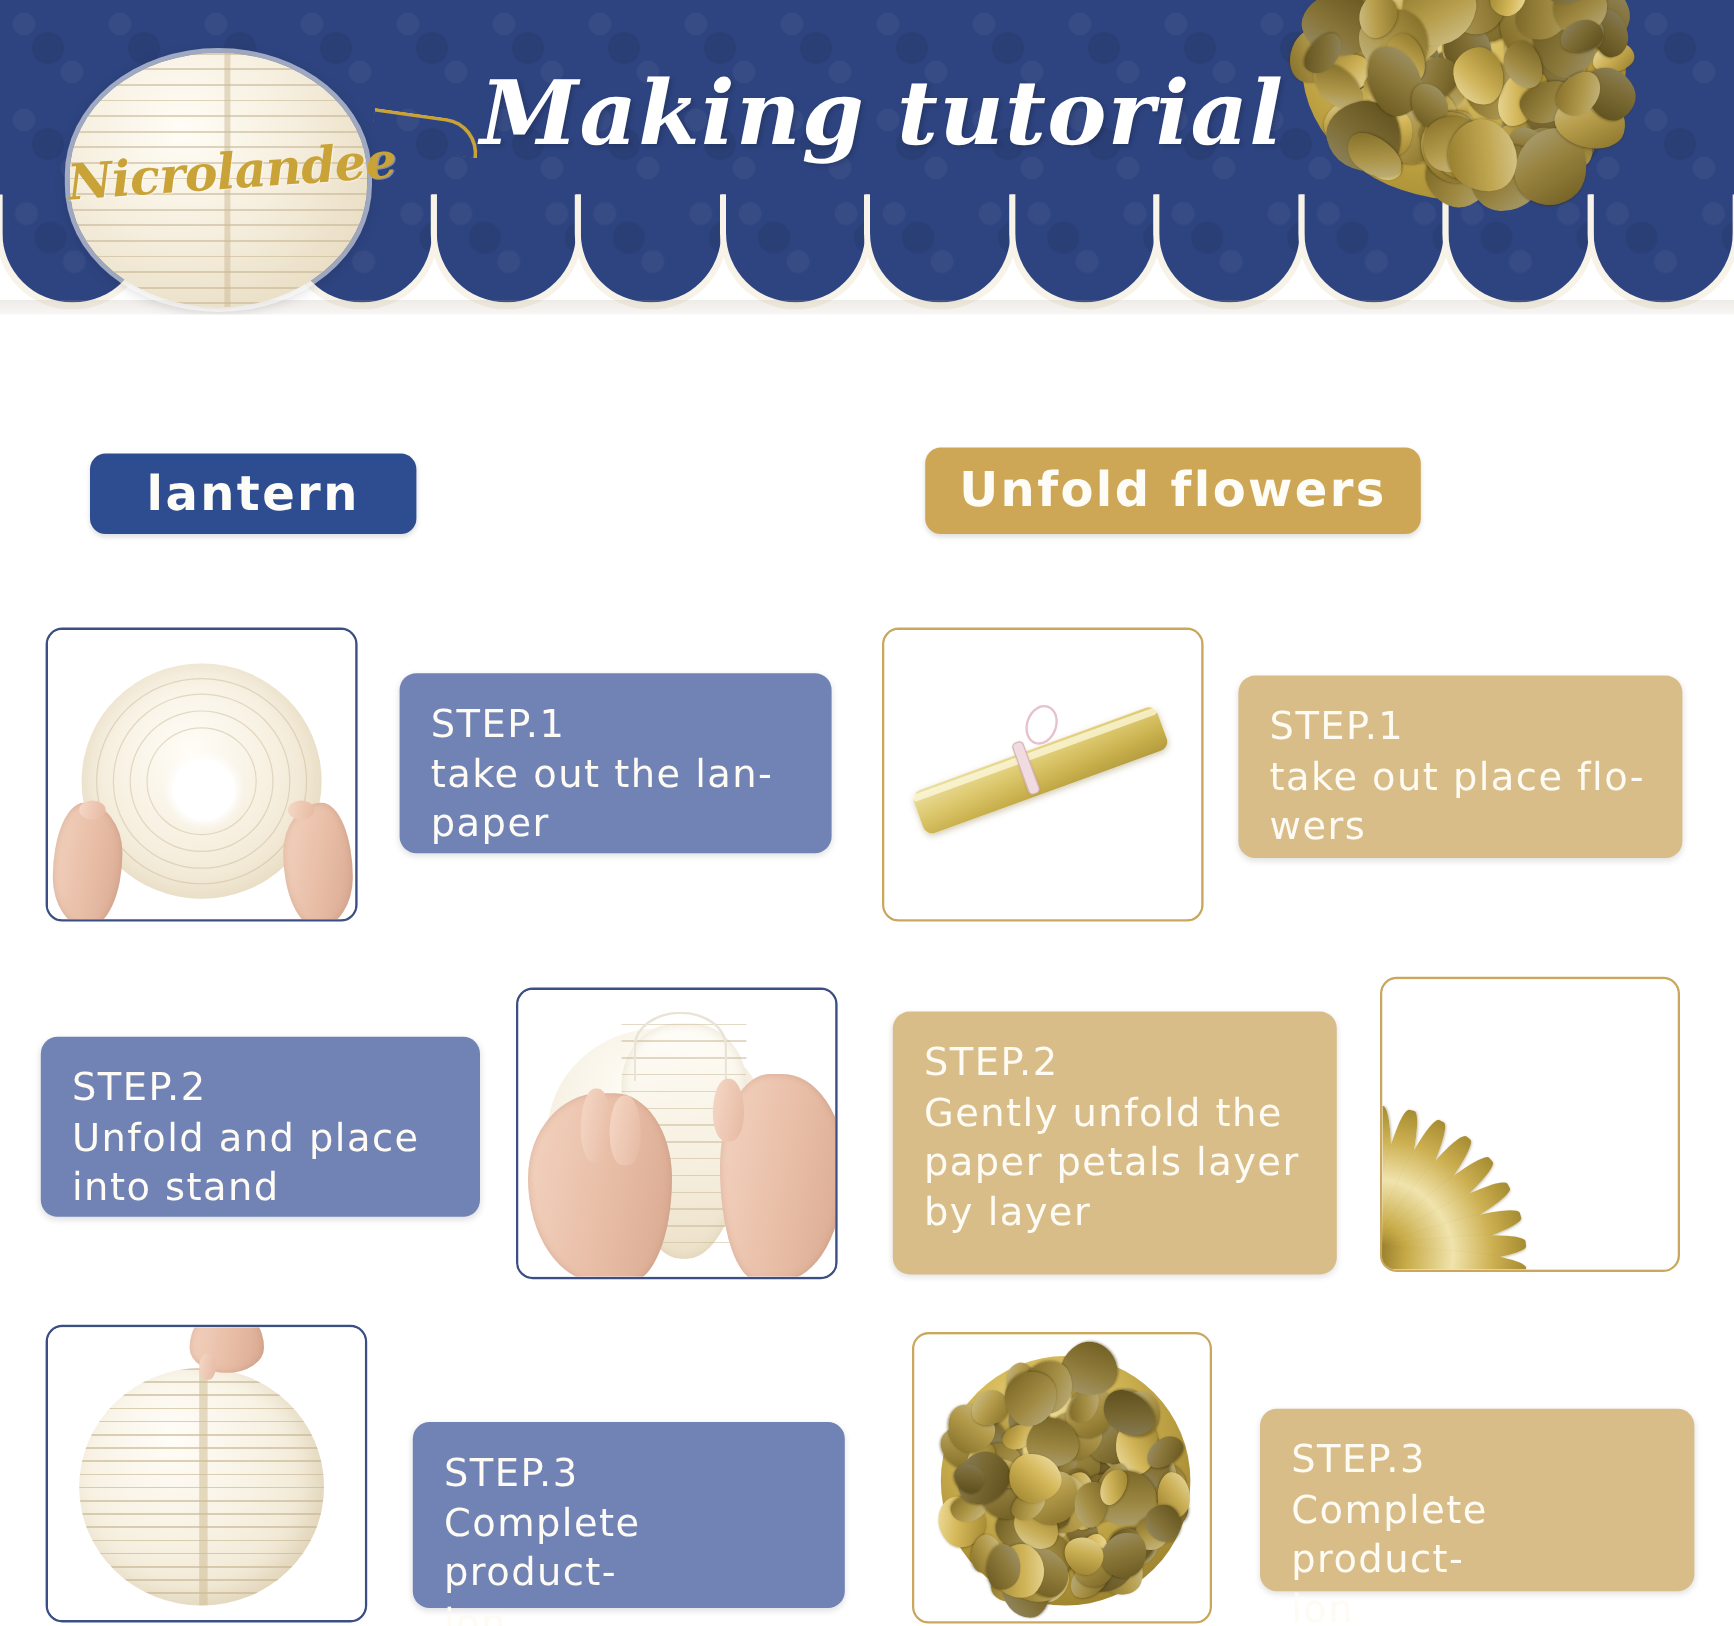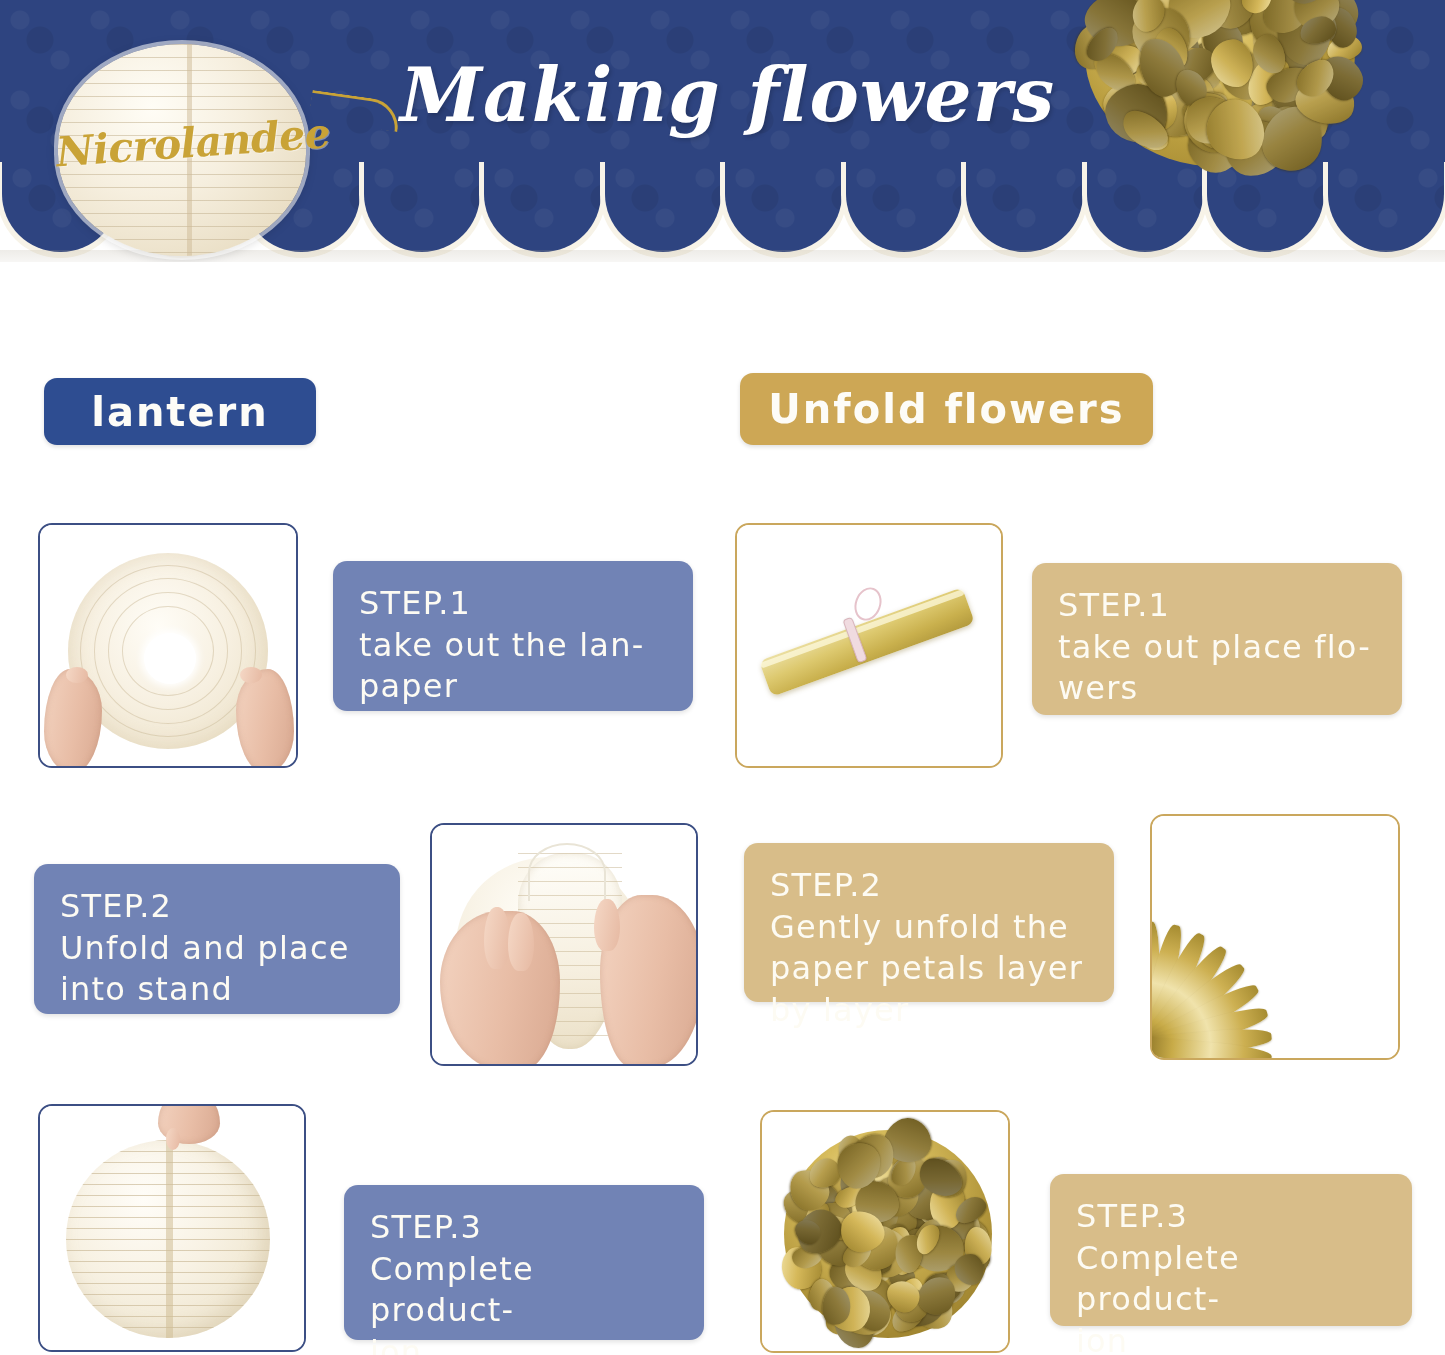--- a/index.html
+++ b/index.html
@@ -166,20 +166,21 @@
     border-radius: 13px;
     display: flex;
     align-items: center;
     justify-content: center;
     color: #fdfcf7;
     font-family: "DejaVu Sans", sans-serif;
     font-weight: bold;
     font-size: 40px;
     letter-spacing: 2px;
     box-shadow: 0 2px 4px rgba(0,0,0,0.13);
+    margin-left: 31px;
   }
   #pill-lantern {
     left: 44px; top: 378px;
     width: 272px; height: 67px;
     background: #2e4d91;
   }
   #pill-flowers {
     left: 740px; top: 373px;
     width: 413px; height: 72px;
     background: #cda755;
@@ -357,21 +358,21 @@
     box-shadow: 0 2px 5px rgba(0,0,0,0.12);
     white-space: pre-line;
   }
   .stepbox.blue { background: #7183b5; }
   .stepbox.gold { background: #d8bd89; }
 
   #step-l1 { left: 333px;  top: 561px;  width: 360px; height: 150px; }
   #step-l2 { left: 34px;   top: 864px;  width: 366px; height: 150px; }
   #step-l3 { left: 344px;  top: 1185px; width: 360px; height: 155px; }
   #step-f1 { left: 1032px; top: 563px;  width: 370px; height: 152px; }
-  #step-f2 { left: 744px;  top: 843px;  width: 370px; height: 159px; }
+  #step-f2 { left: 744px;  top: 843px;  width: 370px; height: 219px; }
   #step-f3 { left: 1050px; top: 1174px; width: 362px; height: 152px; }
 </style>
 </head>
 <body>
 
 <div class="header">
   <div class="header-band"></div>
 
   <div class="scallops">
     <div class="lobe"></div>
@@ -389,21 +390,21 @@
   </div>
   <div class="scallop-shadow"></div>
 
   <div class="logo-lantern">
     <div class="logo-lantern-ribs"></div>
     <div class="logo-lantern-seam"></div>
   </div>
   <div class="logo-script">Nicrolandee</div>
   <div class="logo-swash"></div>
 
-  <div class="header-title">Making flowers</div>
+  <div class="header-title">Making tutorial</div>
 
   <div class="header-pompom">
     <div class="pompom-core"></div>
     <div class="petal-layer">
         <div class="petal" style="left: 104.935px; top: 135.937px; width: 33.9111px; height: 31.7012px; transform: rotate(34.078deg); filter: brightness(0.92);"></div>
         <div class="petal" style="left: 12.912px; top: 51.9747px; width: 60.9868px; height: 67.8394px; transform: rotate(72.885deg); filter: brightness(0.83);"></div>
         <div class="petal" style="left: 165.931px; top: 52.0329px; width: 32.0542px; height: 21.013px; transform: rotate(149.147deg); filter: brightness(0.9);"></div>
         <div class="petal" style="left: 166.159px; top: 76.8397px; width: 52.4542px; height: 46.128px; transform: rotate(247.319deg); filter: brightness(0.87);"></div>
         <div class="petal" style="left: 66.2204px; top: 90.969px; width: 52.8447px; height: 35.9817px; transform: rotate(242.214deg); filter: brightness(0.59);"></div>
         <div class="petal" style="left: 106.672px; top: 99.477px; width: 39.9939px; height: 41.8817px; transform: rotate(85.5536deg); filter: brightness(0.6);"></div>

